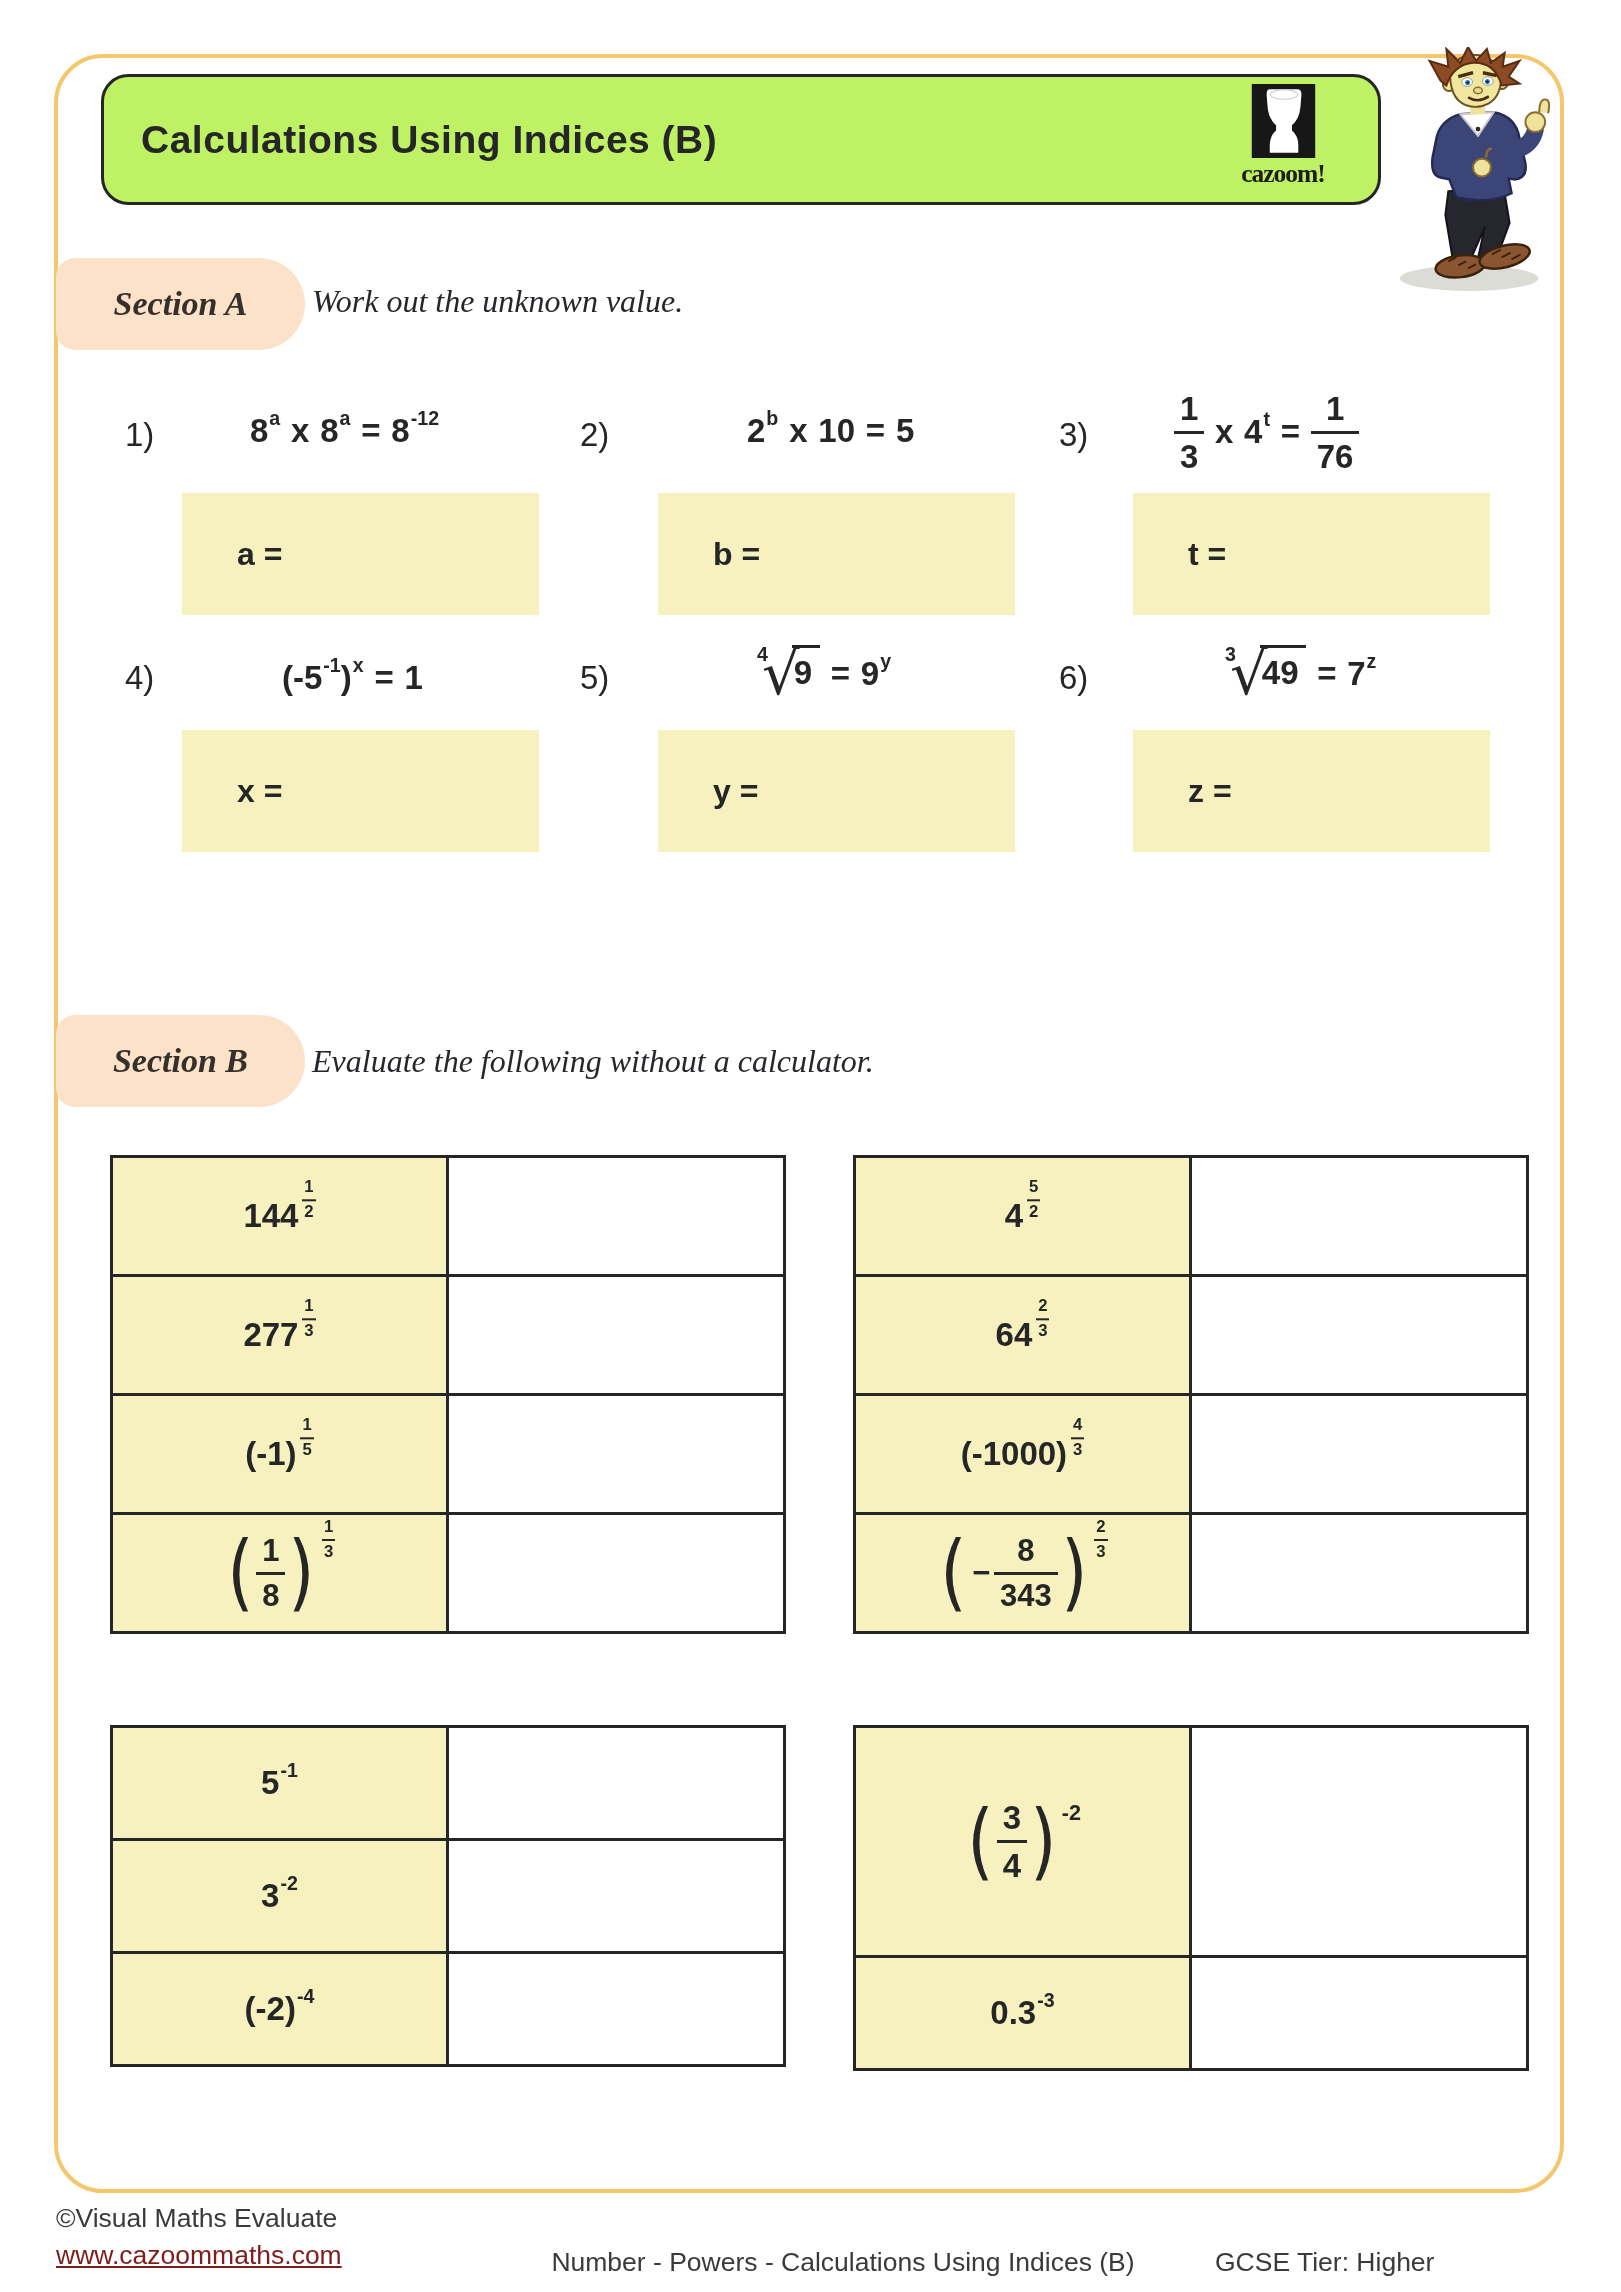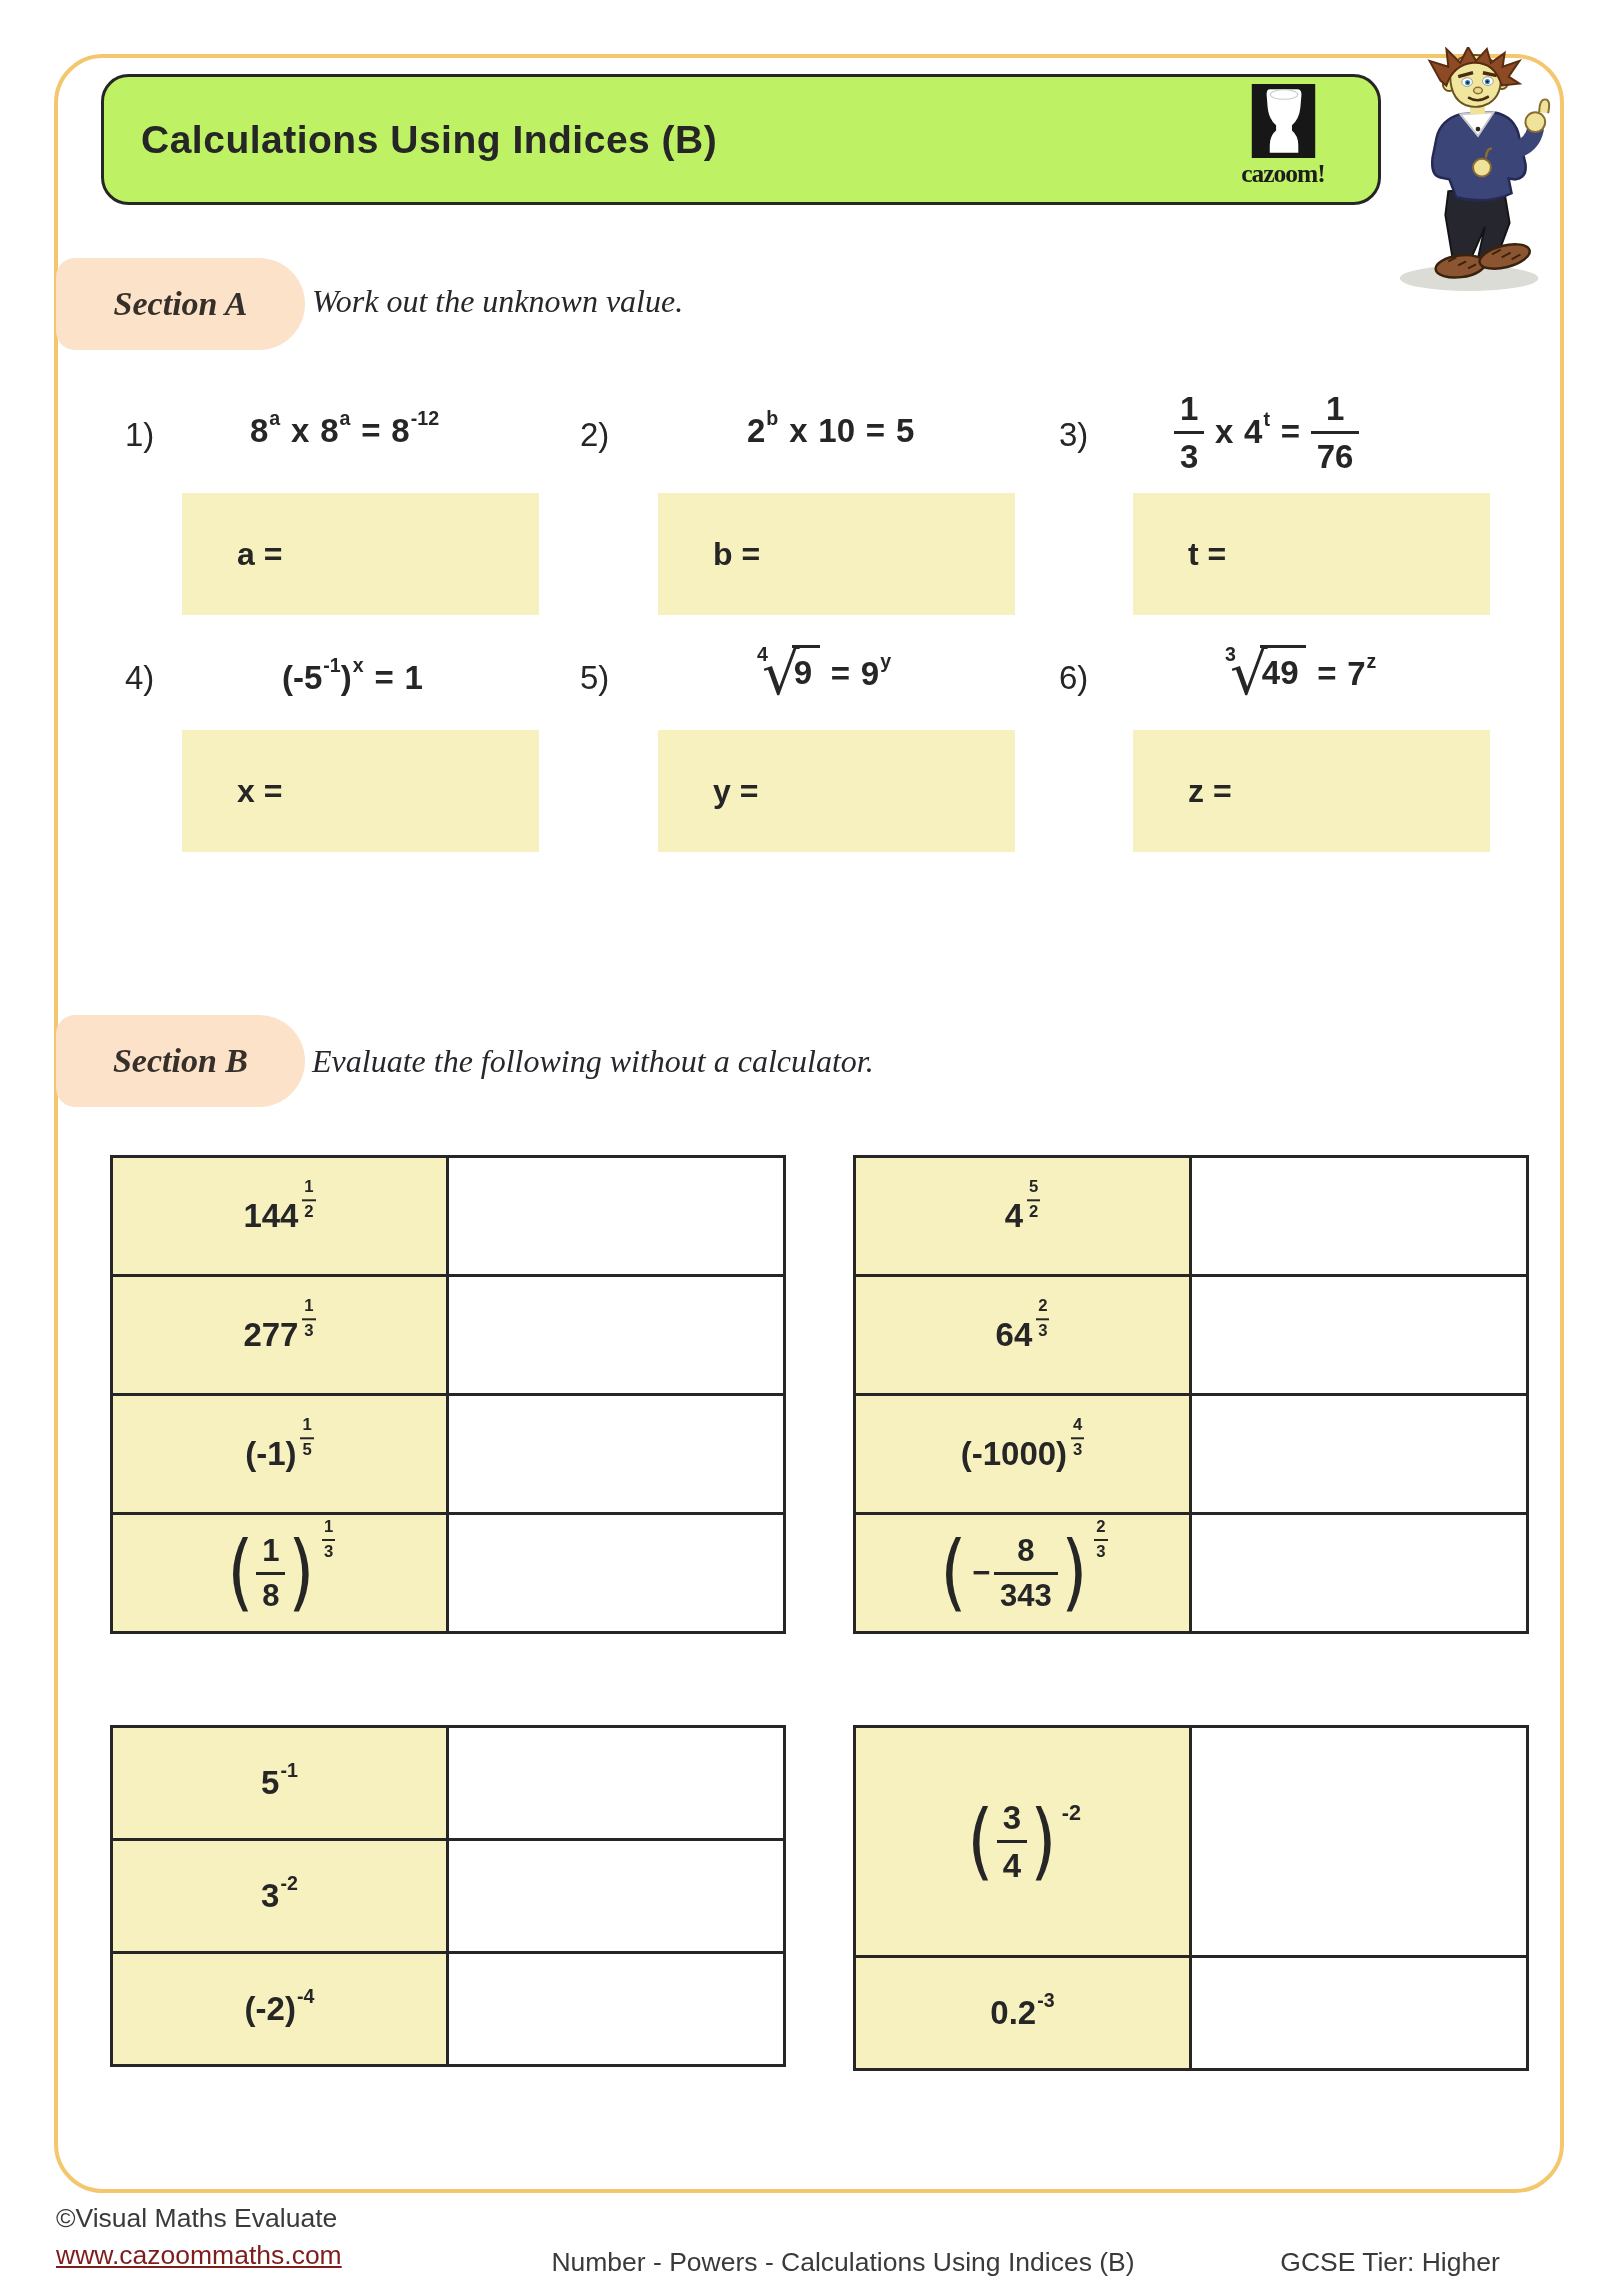--- a/index.html
+++ b/index.html
@@ -356,27 +356,27 @@
             <span class="fnum">3</span>
             <span class="fden">4</span>
           </span>
           <span class="bigp">)</span>
           <span class="supbig">-2</span>
       </div>
         <div class="ba"></div>
     </div>
     <div class="brow h112">
       <div class="bq">
-        <span>0.2</span>
+        <span>0.3</span>
           <span class="sup">-3</span>
       </div>
         <div class="ba"></div>
     </div>
   </div>
 
   <div class="foot" style="left:56px; top:2203px">©Visual Maths Evaluate</div>
   <div class="foot" style="left:56px; top:2240px">
     <a href="#">www.cazoommaths.com</a>
   </div>
   <div class="foot" style="left:353px; top:2247px; width:980px; text-align:center">Number - Powers - Calculations Using Indices (B)</div>
-  <div class="foot" style="left:1215px; top:2247px; width:350px; text-align:center">GCSE Tier: Higher</div>
+  <div class="foot" style="left:1215px; top:2247px; width:350px; text-align:left">GCSE Tier: Higher</div>
 </div>
 
 
 </body></html>

